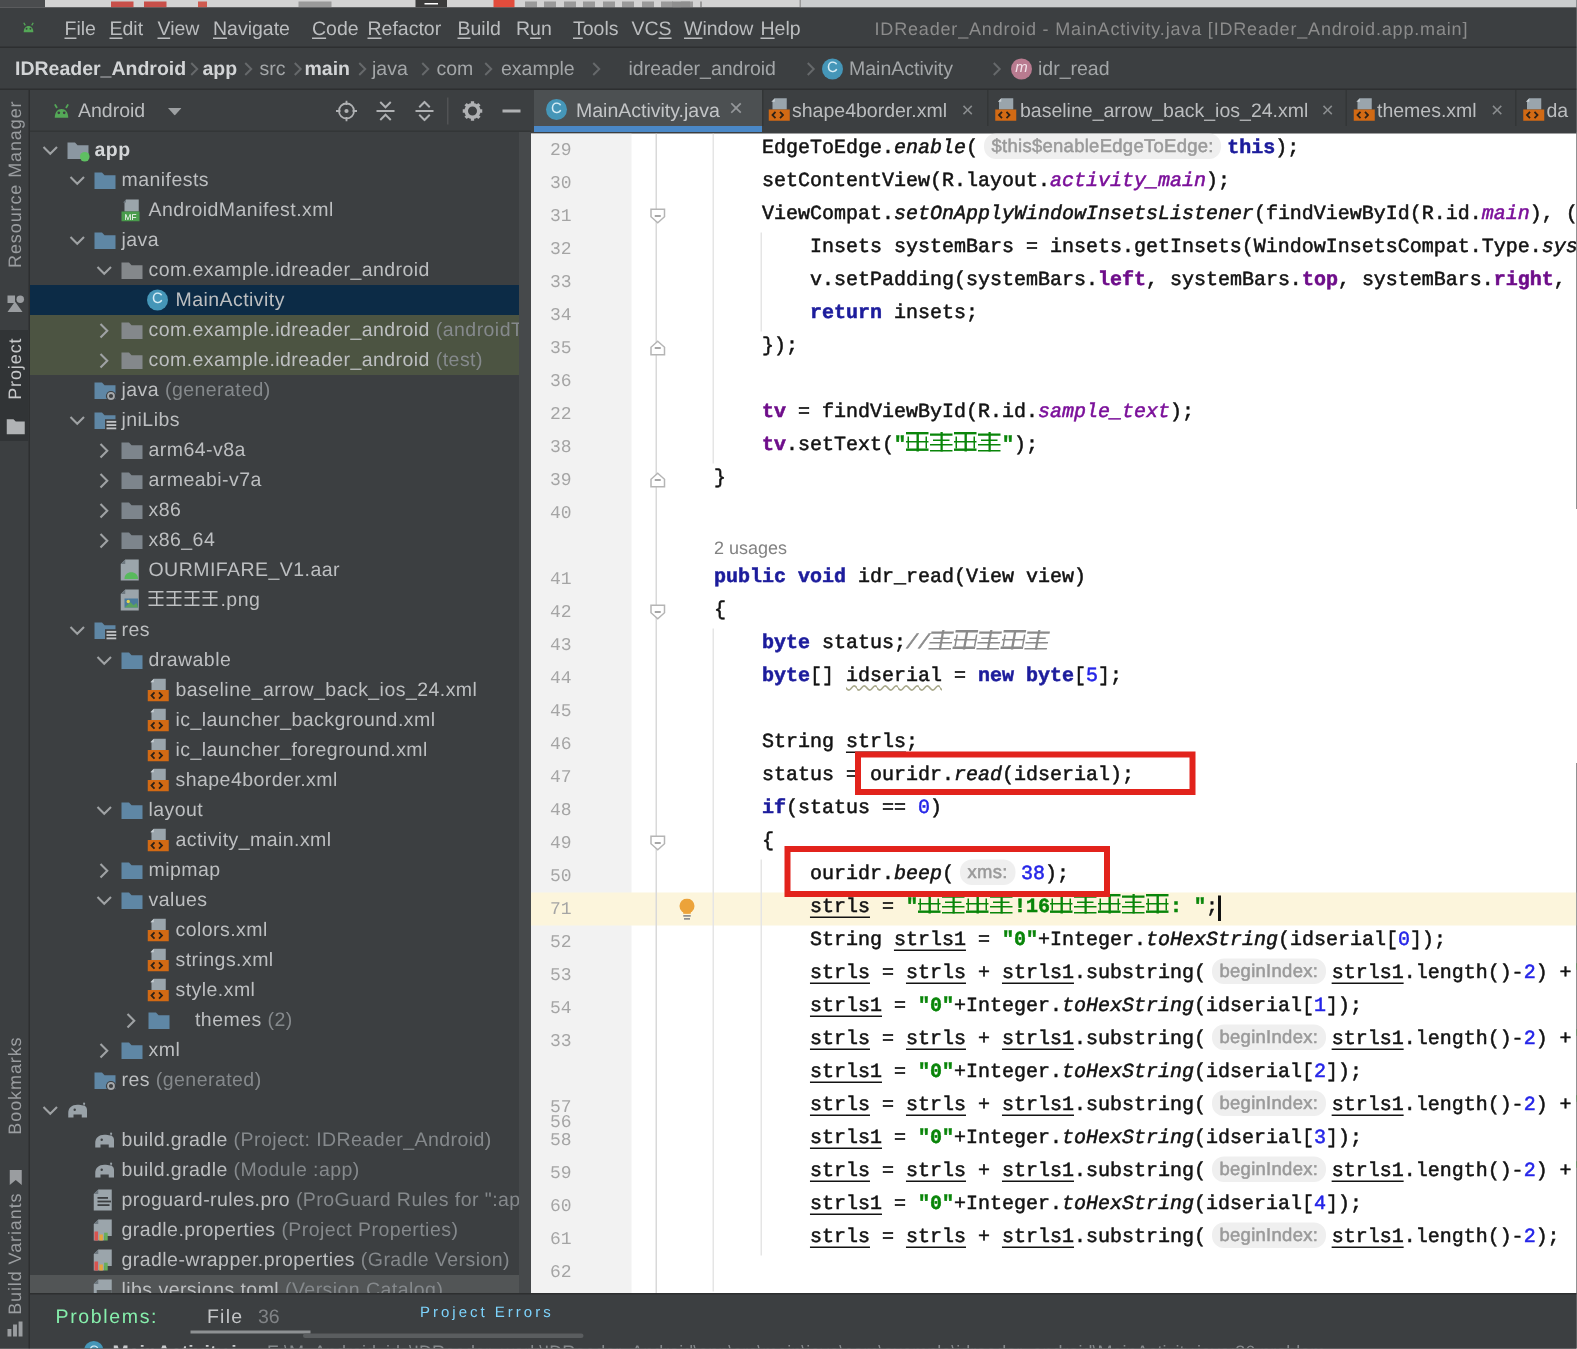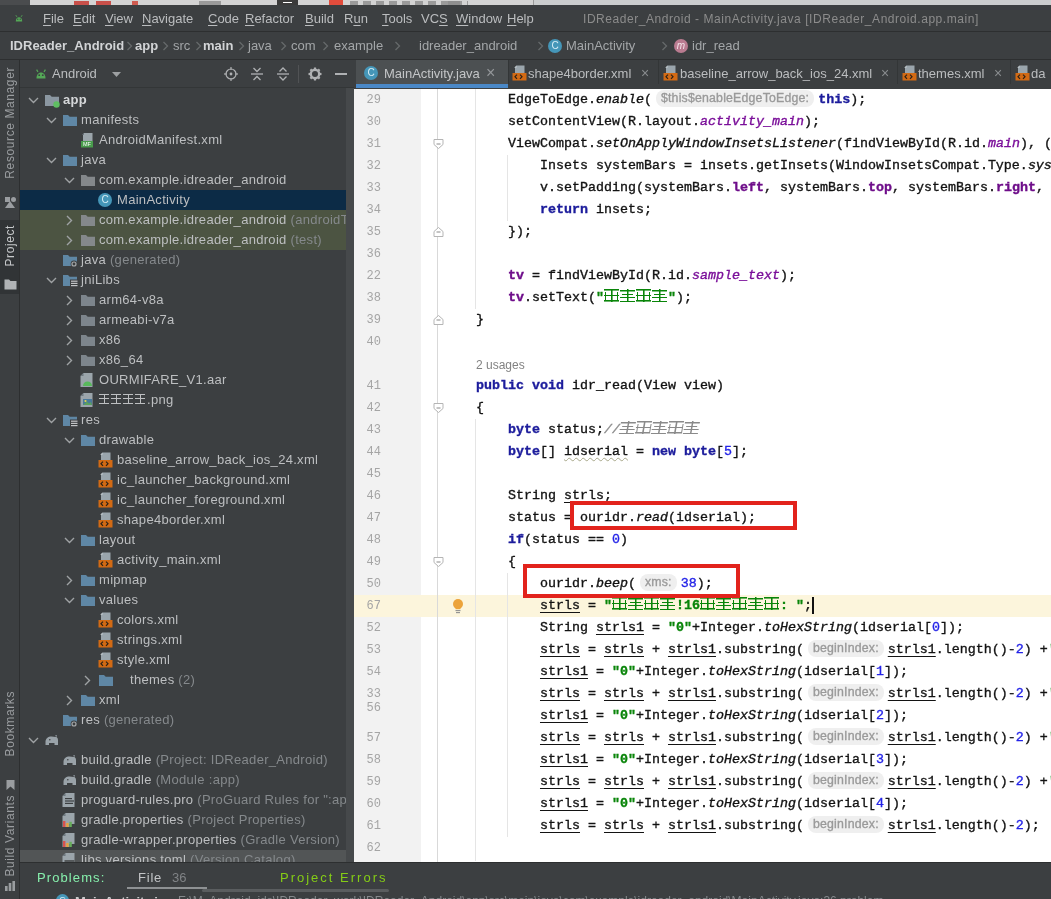--- a/index.html
+++ b/index.html
@@ -539,26 +539,26 @@
 <div class="ln" style="top:286px">41</div>
 <div class="ln" style="top:308px">42</div>
 <div class="ln" style="top:330px">43</div>
 <div class="ln" style="top:352px">44</div>
 <div class="ln" style="top:374px">45</div>
 <div class="ln" style="top:396px">46</div>
 <div class="ln" style="top:418px">47</div>
 <div class="ln" style="top:440px">48</div>
 <div class="ln" style="top:462px">49</div>
 <div class="ln" style="top:484px">50</div>
-<div class="ln" style="top:506px">67</div>
+<div class="ln" style="top:506px">71</div>
 <div class="ln" style="top:528px">52</div>
 <div class="ln" style="top:550px">53</div>
 <div class="ln" style="top:572px">54</div>
 <div class="ln" style="top:594px">33</div>
-<div class="ln" style="top:608px">56</div>
+<div class="ln" style="top:648px">56</div>
 <div class="ln" style="top:638px">57</div>
 <div class="ln" style="top:660px">58</div>
 <div class="ln" style="top:682px">59</div>
 <div class="ln" style="top:704px">60</div>
 <div class="ln" style="top:726px">61</div>
 <div class="ln" style="top:748px">62</div>
 <svg class="abs" style="left:79px;top:49px" width="11" height="12" viewBox="0 0 11 11">
         <path d="M1 1 h9 v5 l-4.5 4 L1 6 Z" fill="#fff" stroke="#b5b5b5" stroke-width="1"></path>
         <line x1="3.5" y1="5.5" x2="7.5" y2="5.5" stroke="#8a8a8a" stroke-width="1"></line>
       </svg>
@@ -617,18 +617,18 @@
 <div class="cline" style="top:726px">            <span class="re">strls</span> = <span class="re">strls</span> + <span class="re">strls1</span>.substring(<span class="pill">beginIndex:</span><span class="re">strls1</span>.length()-<span class="nm">2</span>);</div>
 <div class="abs" style="left:458px;top:508px;width:2px;height:17px;background:#111;z-index:40"></div>
 </div>
 <div class="redbox" style="left:570px;top:501px;width:227px;height:29px"></div>
 <div class="redbox" style="left:523px;top:564px;width:217px;height:34px"></div>
 <div class="abs" id="problems" style="left:20px;top:862px;width:1031px;height:37px;background:#3c3f41;border-top:1px solid #2d2f30;overflow:hidden">
 <span class="abs" style="left:17px;top:7px;font-size:13px;letter-spacing:1.1px;color:#86efac">Problems:</span>
 <span class="abs" style="left:118px;top:7px;font-size:13px;letter-spacing:.8px;color:#c3c5c7">File</span>
 <span class="abs" style="left:152px;top:7px;font-size:13px;color:#808386">36</span>
 <div class="abs" style="left:107px;top:24px;width:80px;height:2px;background:#8e9193"></div>
-<span class="abs" style="left:260px;top:7px;font-size:13px;letter-spacing:2px;color:#84cc16">Project Errors</span>
+<span class="abs" style="left:260px;top:7px;font-size:10px;letter-spacing:2px;color:#7dd3fc">Project Errors</span>
 <div class="abs" style="left:182px;top:26px;width:187px;height:3px;background:#5a5d5f;border-radius:2px"></div>
 <div class="abs" style="left:36px;top:31px;width:13px;height:13px;border-radius:50%;background:#4596b8;color:#d5ecf5;font-size:9px;line-height:13px;text-align:center">C</div>
 <span class="abs" style="left:55px;top:31px;font-size:13px;color:#c9cbcd;font-weight:bold">MainActivity.j</span>
 <span class="abs" style="left:158px;top:31px;font-size:12px;color:#85898c">E:\M_Android_ids\IDReader_work\IDReader_Android\app\src\main\java\com\example\idreader_android\MainActivity.java:36 problem</span>
 </div>
 </div>
 </body></html>

